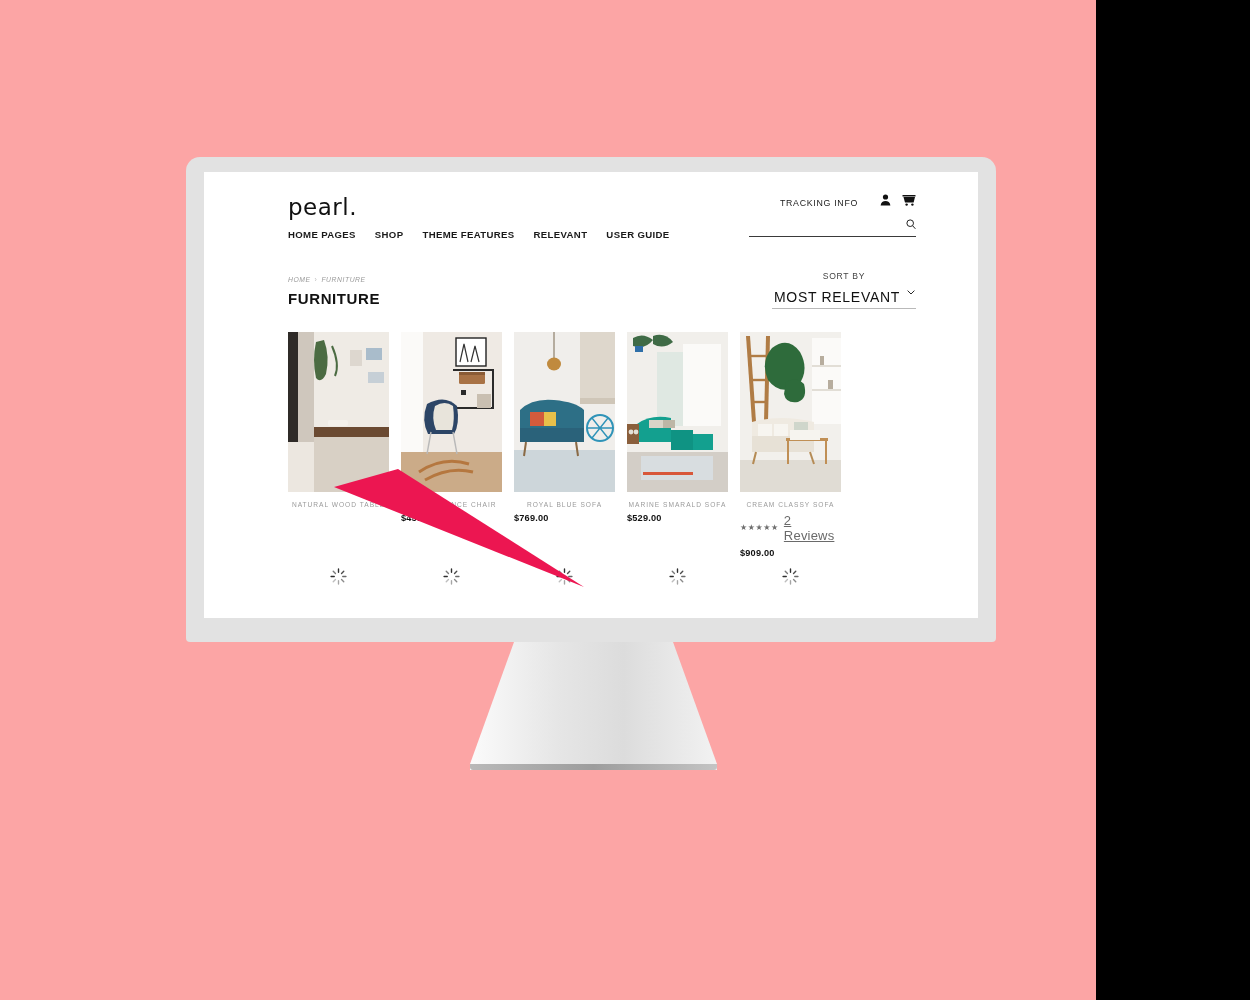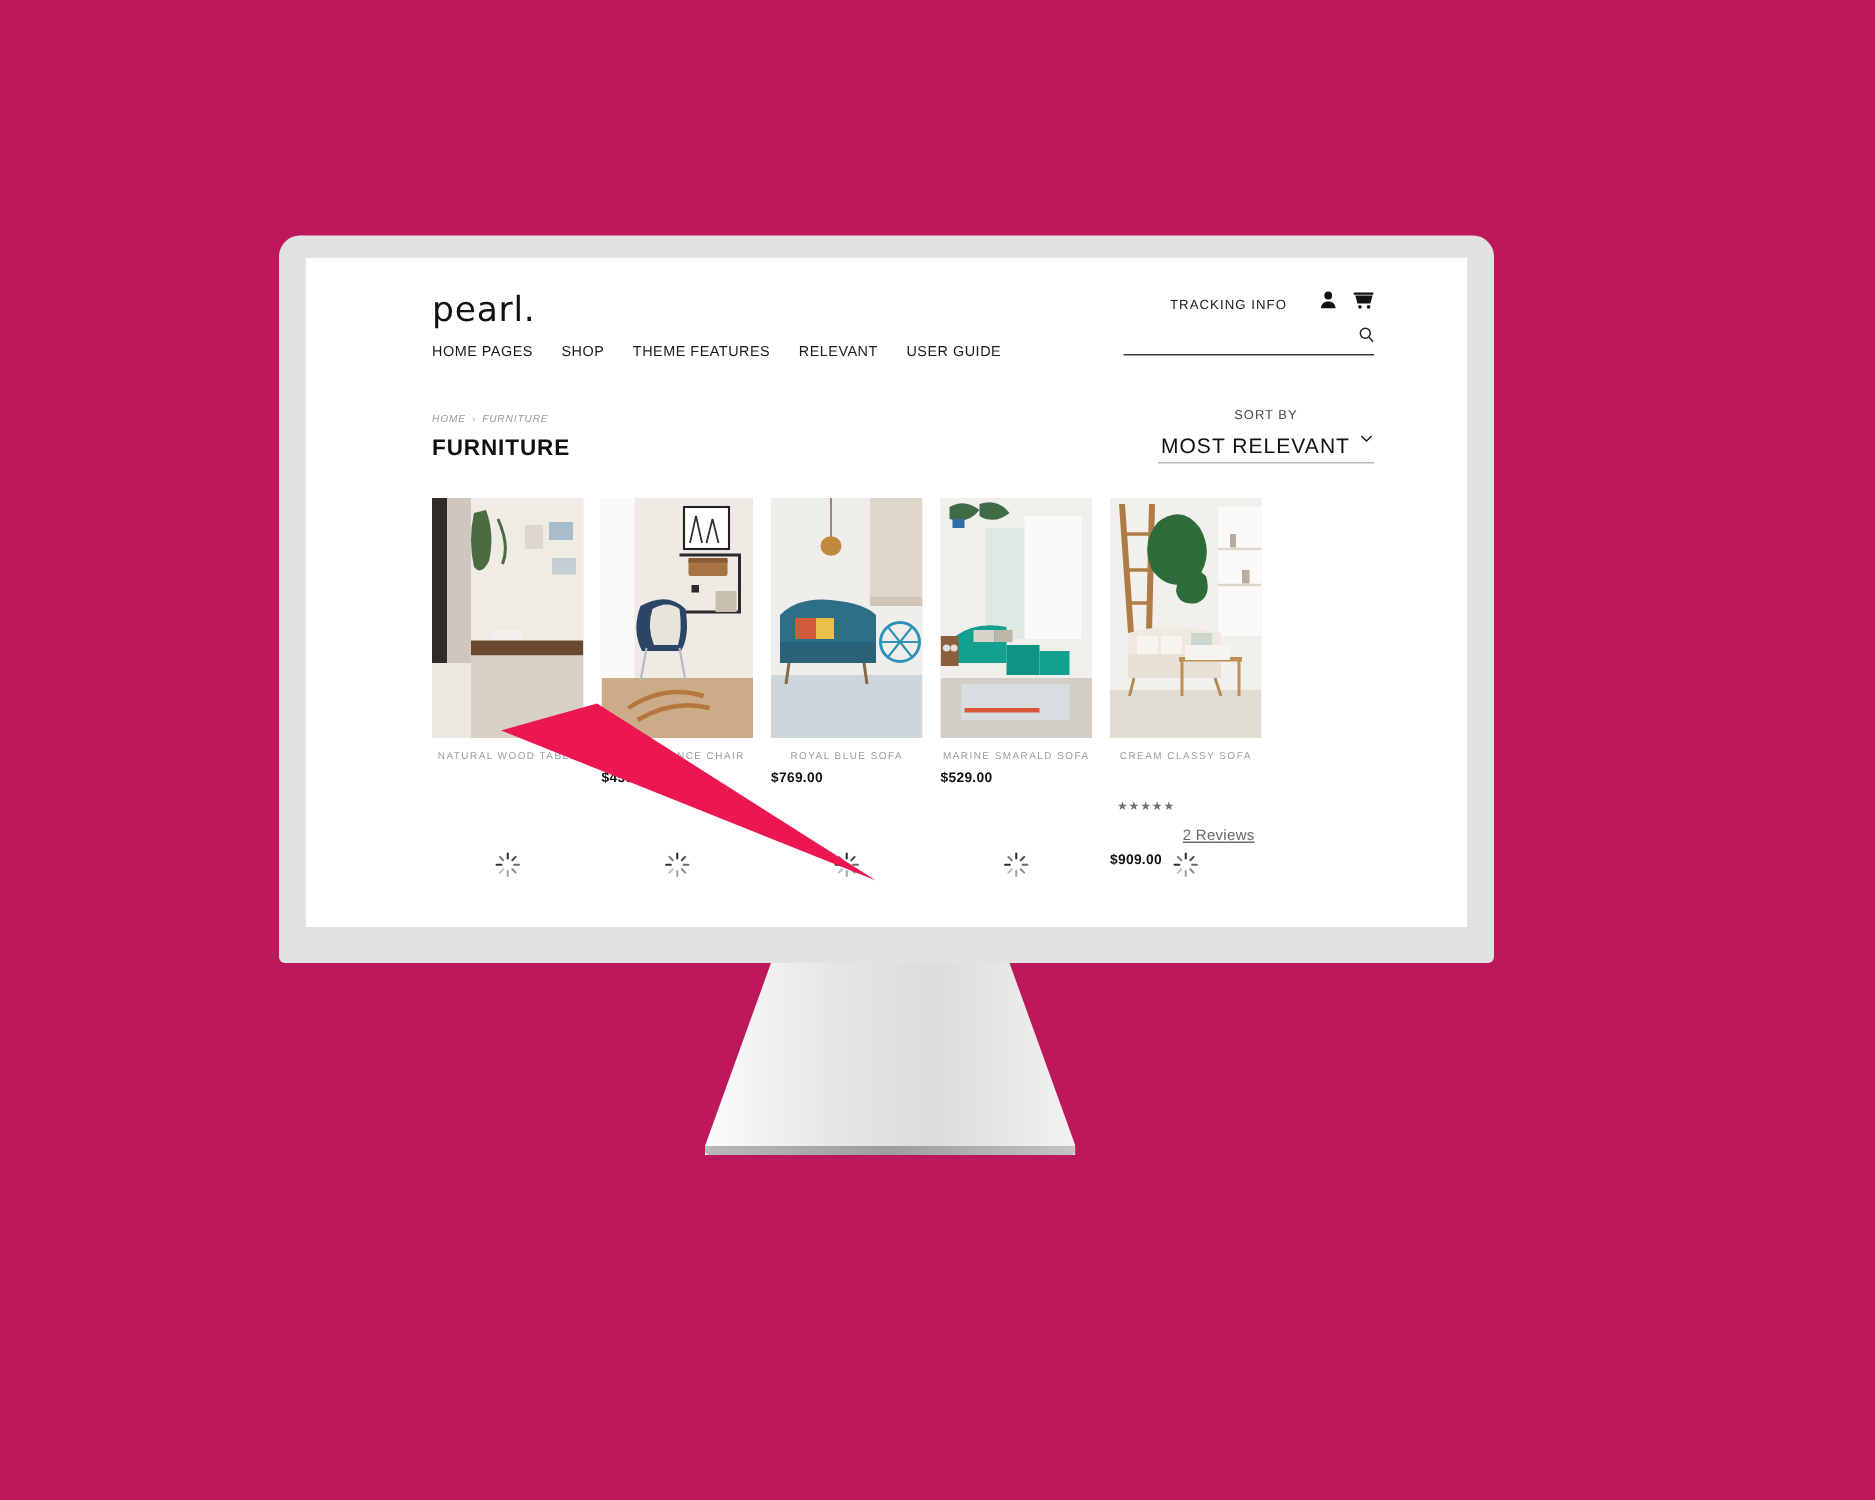--- a/index.html
+++ b/index.html
@@ -1,21 +1,21 @@
 <!DOCTYPE html>
 <html><head>
 <meta charset="utf-8">
 <style>
   * { box-sizing: border-box; margin: 0; padding: 0; }
   html, body {
     width: 1250px; height: 1000px;
     background: #000; overflow: hidden;
     font-family: "Liberation Sans", sans-serif;
   }
-  .stage { position: relative; width: 1250px; height: 1000px; background: #be185d; }
+  .stage { position: relative; width: 1096px; height: 1000px; background: #fca5a5; }
 
   
   .monitor {
     position: absolute; left: 186px; top: 157px;
     width: 810px; height: 485px;
     background: #e2e2e2;
     border-radius: 14px 14px 4px 4px;
   }
   .screen {
     position: absolute; left: 18px; top: 15px;
@@ -42,21 +42,21 @@
 
   .logo {
     position: absolute; left: 84px; top: 22px;
     font-size: 23px; letter-spacing: .5px; color: #111;
     font-family: "DejaVu Sans", sans-serif; font-weight: 400;
   }
 
   .mainnav { position: absolute; left: 84px; top: 57px; display: flex; gap: 19px; }
   .mainnav a {
     font-size: 9.6px; letter-spacing: .35px; color: #1a1a1a;
-    text-decoration: none; white-space: nowrap; font-weight: 400;
+    text-decoration: none; white-space: nowrap; font-weight: 700;
   }
 
   .tracking {
     position: absolute; right: 120px; top: 26px;
     font-size: 8.8px; letter-spacing: .7px; color: #1a1a1a;
   }
   .util-icons { position: absolute; right: 62px; top: 22px; display: flex; gap: 11px; align-items: center; }
   .util-icons svg { display: block; }
 
   .searchwrap {
@@ -115,21 +115,21 @@
   .pprice {
     margin-top: 5px; text-align: left;
     font-size: 9.2px; font-weight: 700; color: #111; letter-spacing: .2px;
   }
   .ratingrow {
     margin-top: 5px; display: flex; align-items: center;
     justify-content: center; gap: 5px;
   }
   .stars { font-size: 8px; color: #6e6e6e; letter-spacing: .6px; line-height: 1; }
   .reviews {
-    font-size: 10px; color: #6a6a6a; text-decoration: underline; letter-spacing: .2px; margin-top: 39px;
+    font-size: 13px; color: #6a6a6a; text-decoration: underline; letter-spacing: .2px;
   }
 
   
   .loadrow {
     position: absolute; left: 84px; top: 396px;
     width: 566px; display: flex; gap: 12px;
   }
   .loadcell { width: 101px; display: flex; justify-content: center; }
   .spinner { width: 17px; height: 17px; }
 

